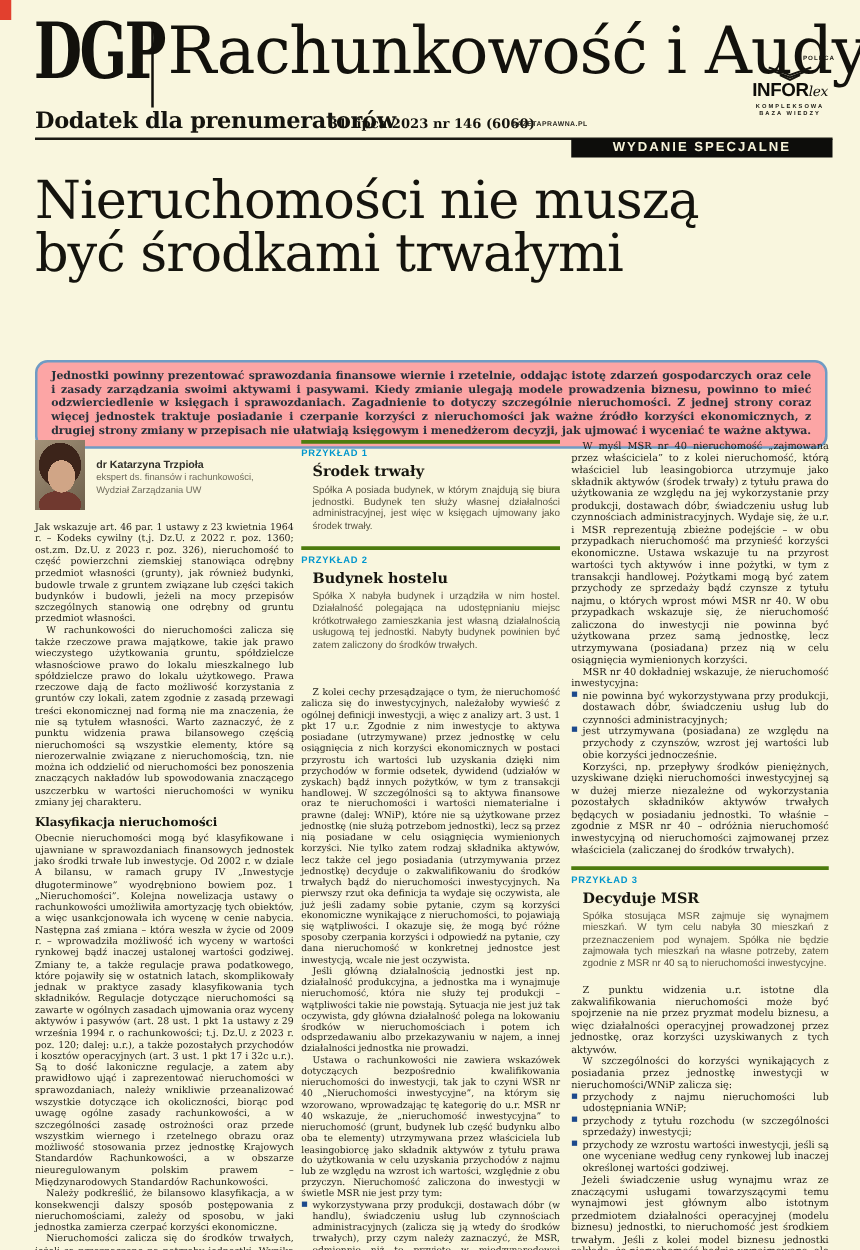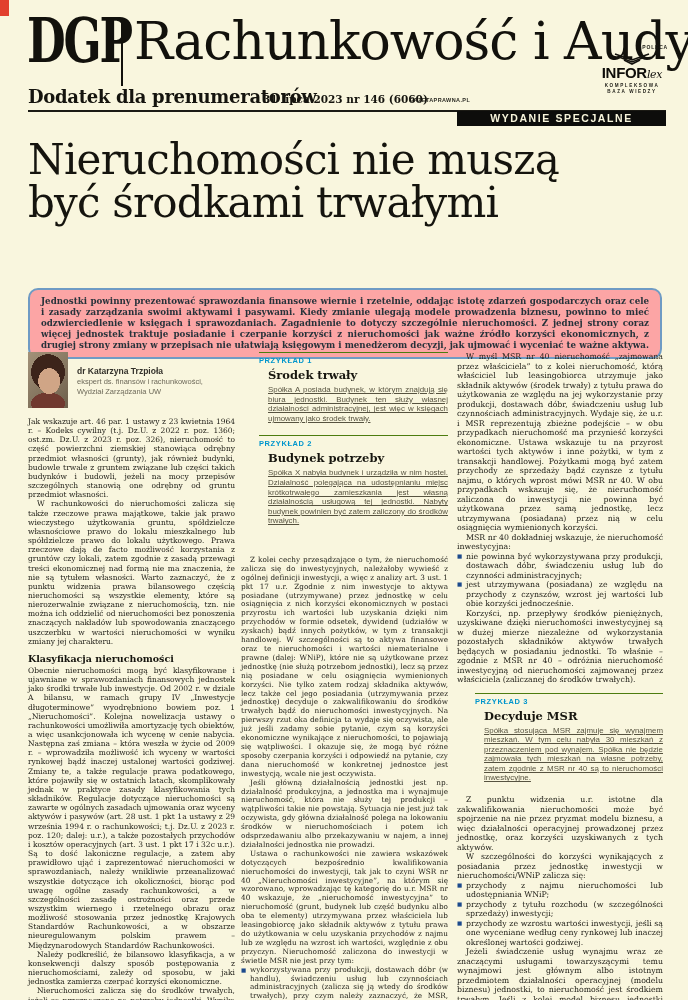--- a/index.html
+++ b/index.html
@@ -60,25 +60,25 @@
   .col3{left:457px;width:206px;font-size:7.8px;line-height:9.5px;}
   .col p{margin:0;text-indent:9px;text-align:justify;}
   .col p.first{text-indent:0;}
   .subhead{font:700 9.5px/11px "DejaVu Serif",serif;color:#15140e;margin:7px 0 2px;}
 
   ul.blist{margin:0;padding:0;list-style:none;}
   .blist li{position:relative;padding-left:9px;text-align:justify;}
   .blist li::before{content:"■";position:absolute;left:0;top:0;font-size:5.5px;color:#1d4a8c;}
 
   
-  .example{border-top:1px solid #4d7c0f;padding-top:3px;margin-bottom:12px;margin-left:18px;}
+  .example{border-top:3px solid #4d7c0f;padding-top:3px;margin-bottom:12px;}
   .ex-label{font:700 7.5px/9px "Liberation Sans",sans-serif;color:#0096cd;letter-spacing:.6px;}
   .ex-inner{padding-left:9px;}
   .ex-title{font:700 11.5px/13px "DejaVu Serif",serif;color:#17160f;margin:4px 0 3px;}
-  .ex-body{font:400 7.9px/9.6px "Liberation Sans",sans-serif;color:#575340;margin:0;text-indent:0 !important;text-align:center;text-decoration:underline;}
+  .ex-body{font:400 7.9px/9.6px "Liberation Sans",sans-serif;color:#575340;margin:0;text-indent:0 !important;text-align:center;}
 
   .gap18{height:18px;} .gap8{height:8px;}
 </style>
 </head>
 <body>
 
 <div class="abs corner-mark"></div>
 
 <div class="abs brand">DGP</div>
 <div class="abs brand-divider"></div>
@@ -131,21 +131,21 @@
   <div class="example">
     <div class="ex-label">PRZYKŁAD 1</div>
     <div class="ex-inner">
       <div class="ex-title">Środek trwały</div>
       <p class="ex-body">Spółka A posiada budynek, w którym znajdują się biura jednostki. Budynek ten służy własnej działalności administracyjnej, jest więc w księgach ujmowany jako środek trwały.</p>
     </div>
   </div>
   <div class="example">
     <div class="ex-label">PRZYKŁAD 2</div>
     <div class="ex-inner">
-      <div class="ex-title">Budynek potrzeby</div>
+      <div class="ex-title">Budynek hostelu</div>
       <p class="ex-body">Spółka X nabyła budynek i urządziła w nim hostel. Działalność polegająca na udostępnianiu miejsc krótkotrwałego zamieszkania jest własną działalnością usługową tej jednostki. Nabyty budynek powinien być zatem zaliczony do środków trwałych.</p>
     </div>
   </div>
   <div class="gap18"></div>
   <p class="first" style="text-indent:9px;">Z kolei cechy przesądzające o tym, że nieruchomość zalicza się do inwestycyjnych, należałoby wywieść z ogólnej definicji inwestycji, a więc z analizy art. 3 ust. 1 pkt 17 u.r. Zgodnie z nim inwestycje to aktywa posiadane (utrzymywane) przez jednostkę w celu osiągnięcia z nich korzyści ekonomicznych w postaci przyrostu ich wartości lub uzyskania dzięki nim przychodów w formie odsetek, dywidend (udziałów w zyskach) bądź innych pożytków, w tym z transakcji handlowej. W szczególności są to aktywa finansowe oraz te nieruchomości i wartości niematerialne i prawne (dalej: WNiP), które nie są użytkowane przez jednostkę (nie służą potrzebom jednostki), lecz są przez nią posiadane w celu osiągnięcia wymienionych korzyści. Nie tylko zatem rodzaj składnika aktywów, lecz także cel jego posiadania (utrzymywania przez jednostkę) decyduje o zakwalifikowaniu do środków trwałych bądź do nieruchomości inwestycyjnych. Na pierwszy rzut oka definicja ta wydaje się oczywista, ale już jeśli zadamy sobie pytanie, czym są korzyści ekonomiczne wynikające z nieruchomości, to pojawiają się wątpliwości. I okazuje się, że mogą być różne sposoby czerpania korzyści i odpowiedź na pytanie, czy dana nieruchomość w konkretnej jednostce jest inwestycją, wcale nie jest oczywista.</p>
   <p>Jeśli główną działalnością jednostki jest np. działalność produkcyjna, a jednostka ma i wynajmuje nieruchomość, która nie służy tej produkcji – wątpliwości takie nie powstają. Sytuacja nie jest już tak oczywista, gdy główna działalność polega na lokowaniu środków w nieruchomościach i potem ich odsprzedawaniu albo przekazywaniu w najem, a innej działalności jednostka nie prowadzi.</p>
   <p>Ustawa o rachunkowości nie zawiera wskazówek dotyczących bezpośrednio kwalifikowania nieruchomości do inwestycji, tak jak to czyni WSR nr 40 „Nieruchomości inwestycyjne”, na którym się wzorowano, wprowadzając tę kategorię do u.r. MSR nr 40 wskazuje, że „nieruchomość inwestycyjna” to nieruchomość (grunt, budynek lub część budynku albo oba te elementy) utrzymywana przez właściciela lub leasingobiorcę jako składnik aktywów z tytułu prawa do użytkowania w celu uzyskania przychodów z najmu lub ze względu na wzrost ich wartości, względnie z obu przyczyn. Nieruchomość zaliczona do inwestycji w świetle MSR nie jest przy tym:</p>
   <ul class="blist">
     <li>wykorzystywana przy produkcji, dostawach dóbr (w handlu), świadczeniu usług lub czynnościach administracyjnych (zalicza się ją wtedy do środków trwałych), przy czym należy zaznaczyć, że MSR, odmiennie niż to przyjęto w międzynarodowej statystyce, nie uważa najmu, któremu nie towarzyszą dodatkowe świadczenia, za usługę;</li>
 

